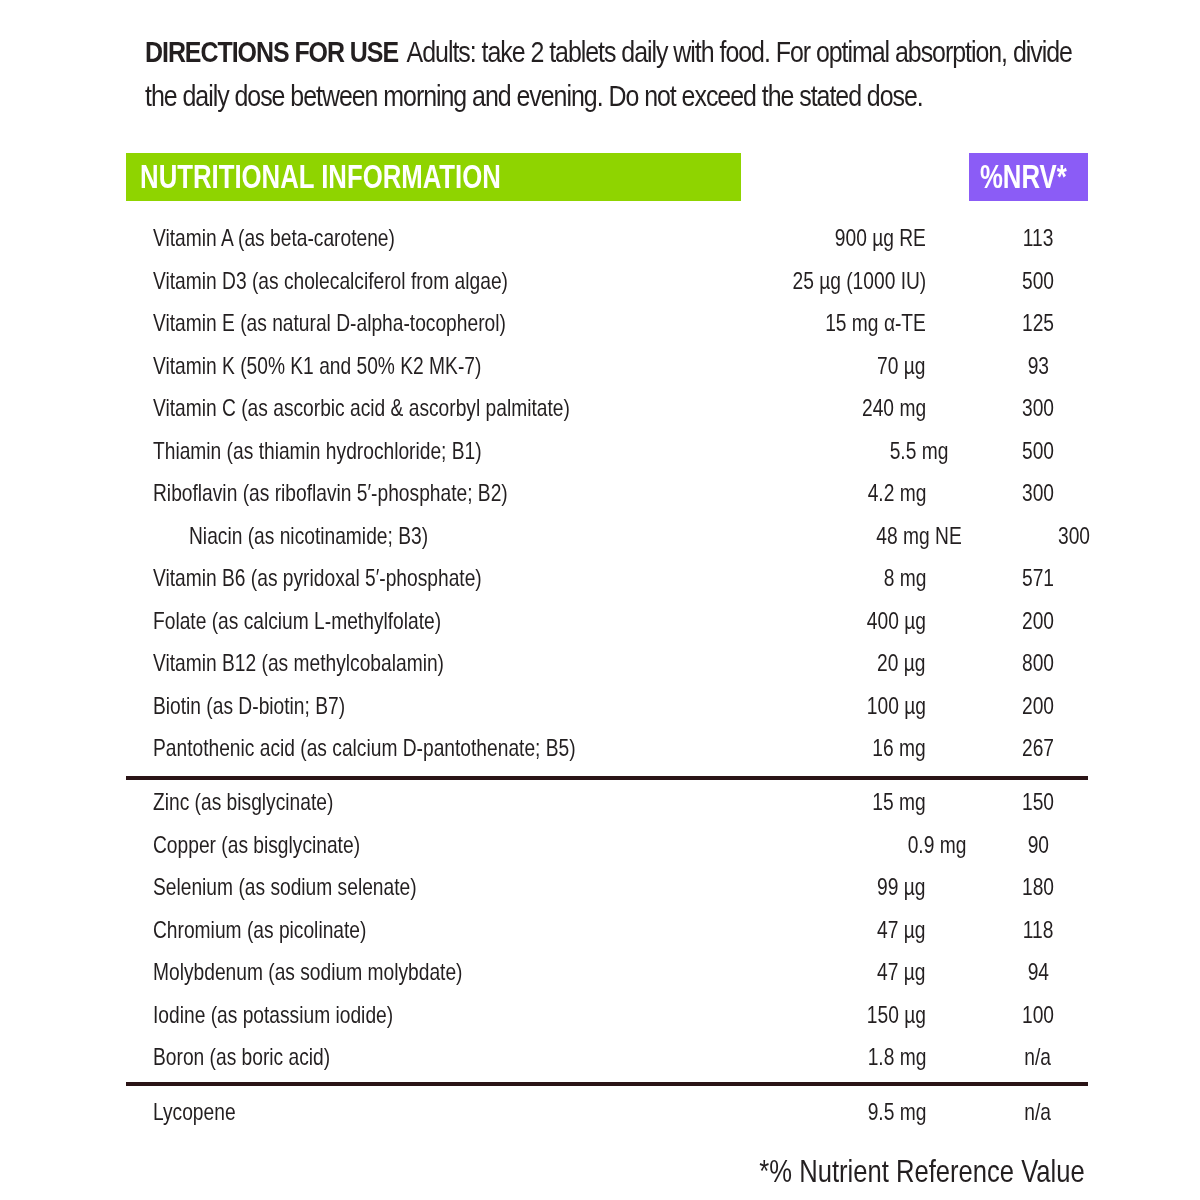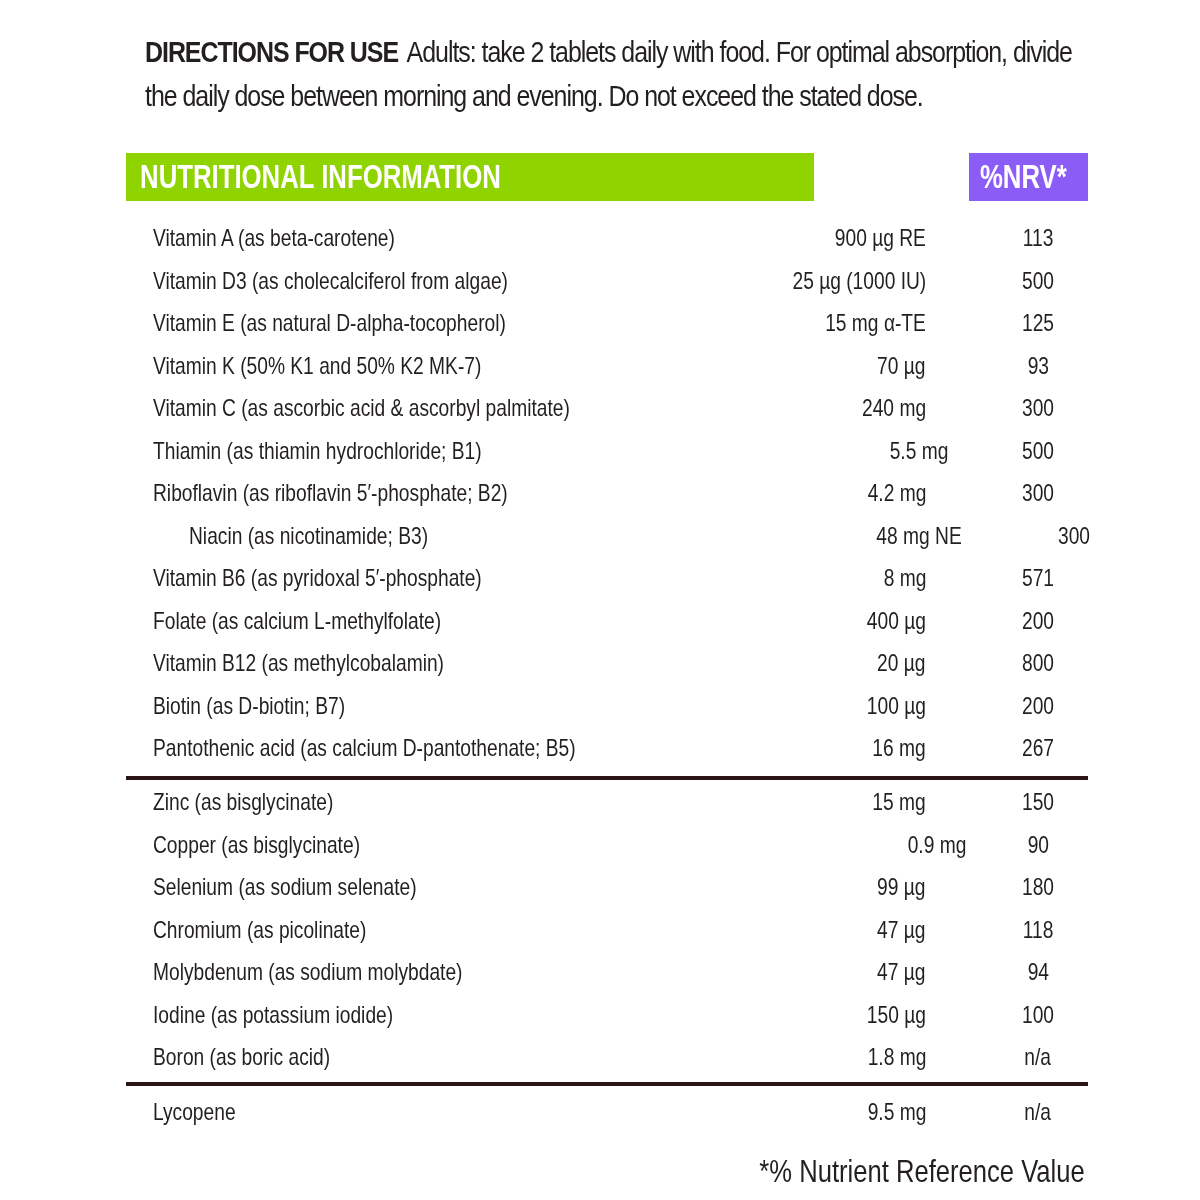--- a/index.html
+++ b/index.html
@@ -17,21 +17,21 @@
   .directions .lead { font-weight: bold; margin-right: 10px; }
   .header {
     position: absolute; top: 153px; height: 48px; left: 126px; width: 962px;
   }
   .hcell {
     position: absolute; top: 0; height: 48px; background: #8fd400;
     color: #ffffff; font-weight: bold; font-size: 33px; line-height: 48px;
     white-space: nowrap; overflow: hidden;
   }
   .hcell span { display: inline-block; transform: scaleX(0.78); transform-origin: left center; }
-  .hcell.c1 { left: 0; width: 688px; }
+  .hcell.c1 { left: 0; width: 615px; }
   .hcell.c1 span { padding-left: 18px; }
   .hcell.c2 { left: 619px; width: 220px; }
   .hcell.c2 span { padding-left: 10px; }
   .hcell.c3 { left: 843px; width: 119px; }
   .hcell.c3 span { padding-left: 14px; }
 
   .rows { position: absolute; left: 0; top: 0; width: 1200px; }
   .row {
     position: absolute; left: 8px; width: 1200px; height: 42px;
     font-size: 24px; line-height: 42px; white-space: nowrap;

